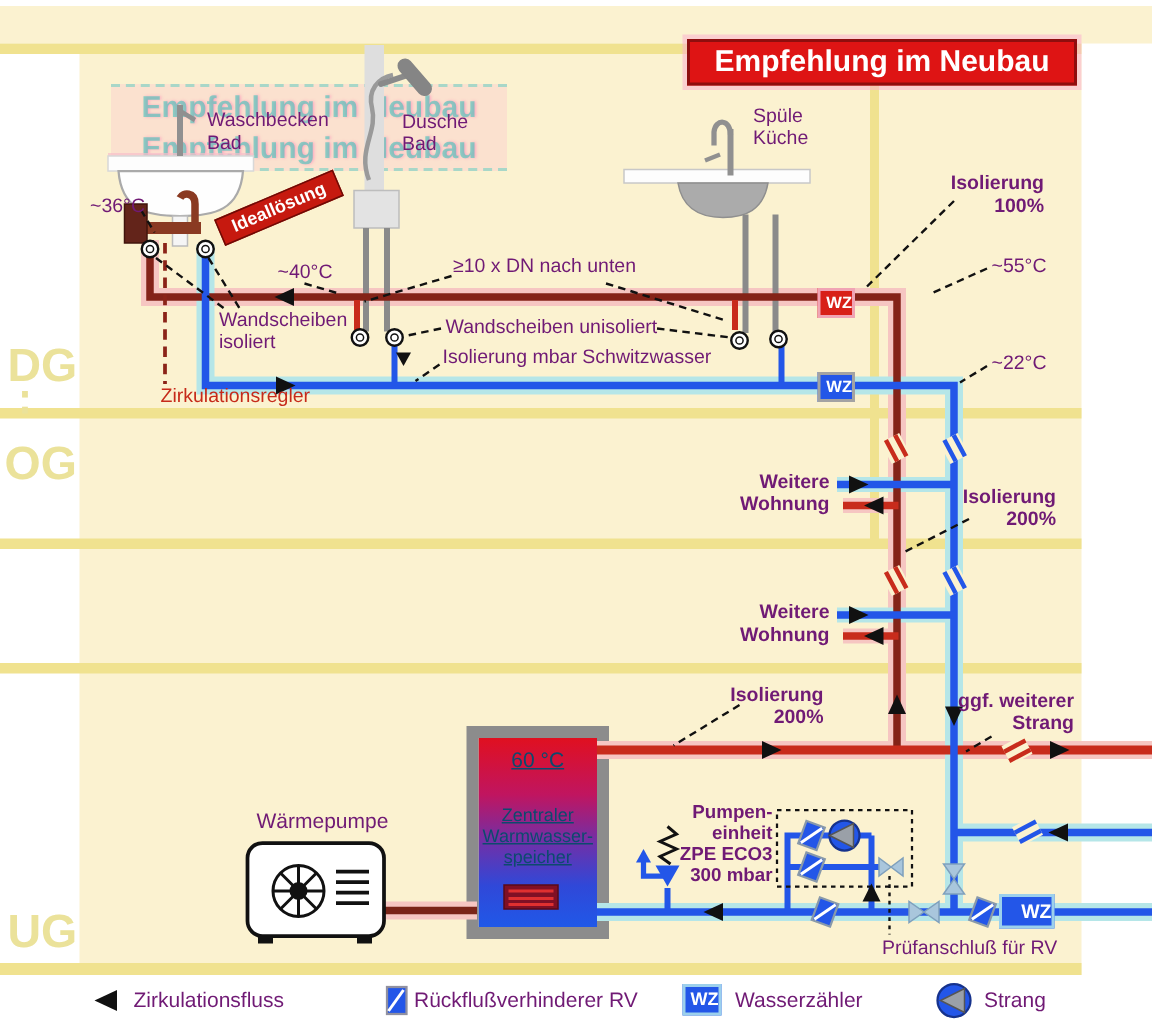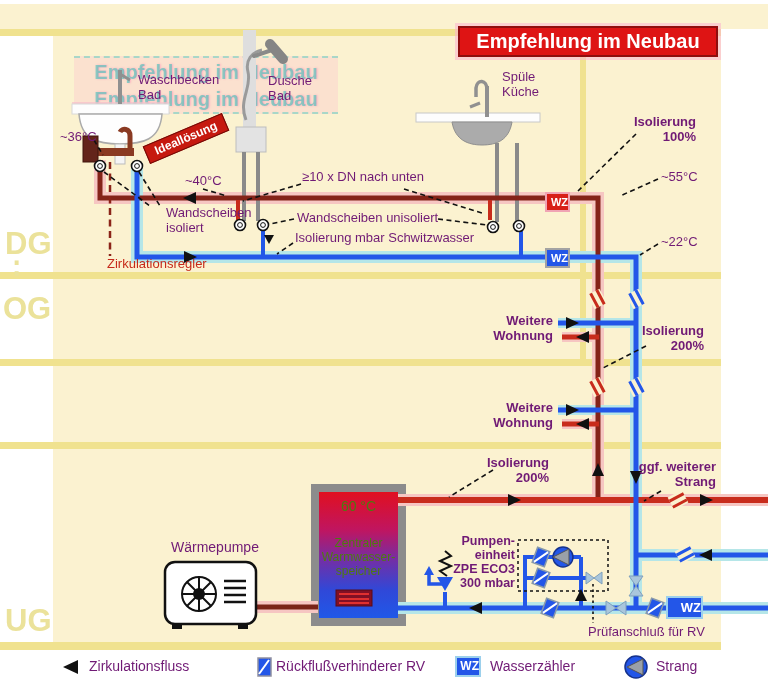--- a/index.html
+++ b/index.html
@@ -30,21 +30,21 @@
   #wz-hot{left:545px;top:192px;width:25px;height:20px;line-height:16px;
       background:#D82018;border-color:#F0A4B4;}
   #wz-cold{left:545px;top:248px;width:25px;height:20px;line-height:16px;}
   #wz-main{left:666px;top:596px;width:37px;height:23px;font-size:13px;line-height:19px;
       border-color:#9CD0EC;}
   #wz-legend{left:455px;top:656px;width:26px;height:21px;font-size:12px;line-height:17px;
       border-color:#9CD0EC;}
   #tank{position:absolute;left:311px;top:484px;width:95px;height:142px;z-index:10;
       box-sizing:border-box;border:8px solid #8C8C8C;
       background:linear-gradient(180deg,#E01020 0%,#C01560 30%,#7030A8 55%,#3048D8 78%,#2058E8 100%);}
-  .tanktext{position:absolute;left:311px;width:95px;text-align:center;color:#4d7c0f;z-index:40;}
+  .tanktext{position:absolute;left:311px;width:95px;text-align:center;color:#0c4a6e;z-index:40;text-decoration:underline;}
   svg{position:absolute;left:0;top:0;z-index:20;}
   .red-label{color:#C62A1A;}
 </style>
 </head>
 <body>
 
 <div id="stage">
 
   <div class="bg" style="left:0;top:4px;width:768px;height:25px;"></div>
   <div class="bg" style="left:53px;top:36px;width:668px;height:614px;"></div>
@@ -292,21 +292,21 @@
   <div class="lbl" style="left:502px;top:70px;">Spüle
 Küche</div>
 
   <div class="lbl" style="left:60px;top:130px;">~36°C</div>
   <div class="lbl" style="left:185px;top:174px;">~40°C</div>
   <div class="lbl" style="left:661px;top:170px;">~55°C</div>
   <div class="lbl" style="left:661px;top:235px;">~22°C</div>
 
   <div id="ideal">Ideallösung</div>
   <div class="lbl" style="left:302px;top:170px;">≥10 x DN  nach unten</div>
-  <div class="lbl" style="left:146px;top:206px;margin-left:20px;">Wandscheiben
+  <div class="lbl" style="left:146px;top:206px;">Wandscheiben
 isoliert</div>
   <div class="lbl" style="left:297px;top:211px;">Wandscheiben unisoliert</div>
   <div class="lbl" style="left:295px;top:231px;">Isolierung mbar Schwitzwasser</div>
   <div class="lbl red-label" style="left:107px;top:257px;">Zirkulationsregler</div>
   <div class="lbl right" style="right:72px;top:115px;">Isolierung
 100%</div>
   <div class="lbl right" style="right:215px;top:314px;">Weitere
 Wohnung</div>
   <div class="lbl right" style="right:64px;top:324px;">Isolierung
 200%</div>

